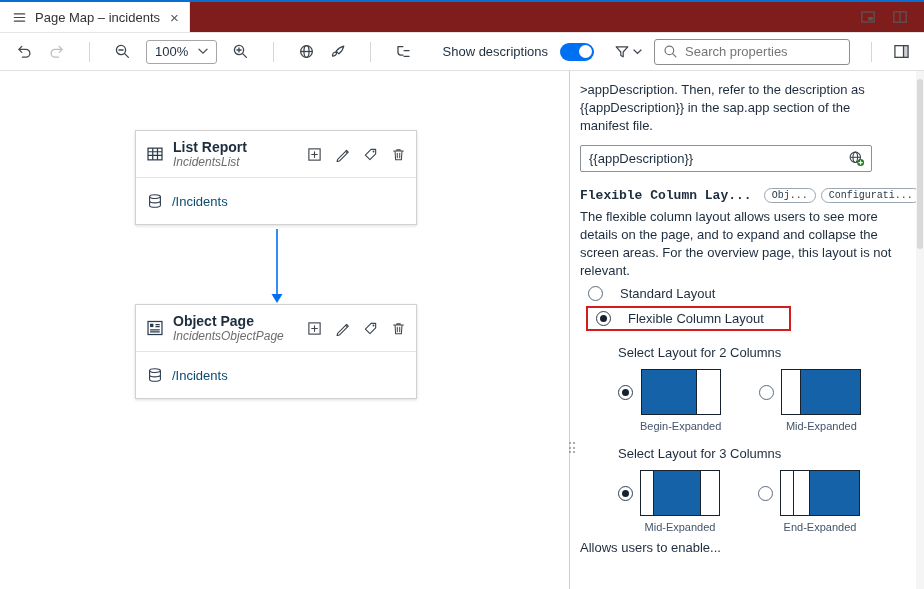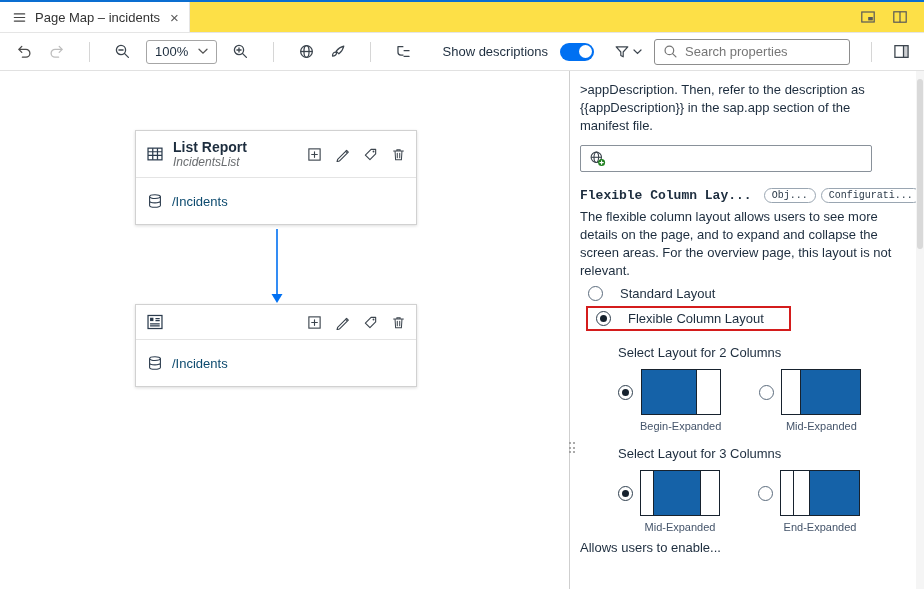--- a/index.html
+++ b/index.html
@@ -1,21 +1,21 @@
 <!DOCTYPE html>
 <html><head>
 <meta charset="utf-8">
 <style>
   * { margin:0; padding:0; box-sizing:border-box; }
   html,body { width:924px; height:589px; overflow:hidden; background:#fff;
     font-family:"Liberation Sans", sans-serif; color:#1d2d3e; }
   svg { display:block; }
 
   
-  .tabbar { height:33px; display:flex; align-items:stretch; background:#fde047;
+  .tabbar { height:33px; display:flex; align-items:stretch; background:#7f1d1d;
     border-top:2px solid #0a6ed1; border-bottom:1px solid #e5e5e5; }
   .tab { display:flex; align-items:center; gap:8px; padding:0 10px 0 12px;
     background:#fff; border-right:1px solid #e5e5e5; font-size:13px; color:#333; cursor:default; }
   .tab .close { font-size:15px; color:#5a5a5a; margin-left:2px; line-height:1; }
   .tab-actions { margin-left:auto; display:flex; align-items:center; gap:16px;
     padding-right:16px; color:#585858; }
 
   
   .toolbar { height:38px; display:flex; align-items:center; background:#fff;
     border-bottom:1px solid #e1e1e1; padding:0 10px 0 16px; }
@@ -256,20 +256,24 @@
 
     <div class="card" style="top:233px;">
       <div class="card-head">
         <span>
           <svg width="18" height="18" viewBox="0 0 16 16">
               <rect x="1.8" y="2.2" width="12.4" height="11.6" fill="none" stroke="#2b3b4d" stroke-width="1.1"></rect>
               <rect x="3.6" y="4.2" width="3" height="3" fill="#2b3b4d"></rect>
               <path d="M8.4 5h3.8M8.4 6.8h3.8M3.6 9.6h8.6M3.6 11.4h8.6" stroke="#2b3b4d" stroke-width="1.1"></path>
             </svg>
         </span>
+        <div class="card-titles">
+          <div class="card-title">Object Page</div>
+          <div class="card-sub">IncidentsObjectPage</div>
+        </div>
         <div class="card-actions">
           <span>
             <svg width="15" height="15" viewBox="0 0 16 16">
                 <rect x="2" y="2" width="12" height="12" fill="none" stroke="currentColor" stroke-width="1.2"></rect>
                 <path d="M8 5v6M5 8h6" stroke="currentColor" stroke-width="1.2" stroke-linecap="round"></path>
               </svg>
           </span>
           <span>
             <svg width="15" height="15" viewBox="0 0 16 16">
                 <path d="M2.8 13.2l-.6 2.4 2.4-.6 9.6-9.6-1.8-1.8zM10.9 4.1l1.8 1.8" fill="none" stroke="currentColor" stroke-width="1.2" stroke-linejoin="round"></path>
@@ -307,20 +311,21 @@
       <i></i>
       <i></i>
       <i></i>
   </div>
 
   <div class="panel">
 
     <p class="desc">&gt;appDescription. Then, refer to the description as {{appDescription}} in the sap.app section of the manifest file.</p>
 
     <div class="value-input">
+      <input value="{{appDescription}}" style="">
       <span>
         <svg width="17" height="17" viewBox="0 0 17 17">
             <circle cx="7.3" cy="7.3" r="5.2" fill="none" stroke="#3c454e" stroke-width="1.1"></circle>
             <ellipse cx="7.3" cy="7.3" rx="2.3" ry="5.2" fill="none" stroke="#3c454e" stroke-width="1.1"></ellipse>
             <path d="M2.1 7.3h10.4" stroke="#3c454e" stroke-width="1.1"></path>
             <circle cx="12.6" cy="12.6" r="3.5" fill="#1e7f1e"></circle>
             <path d="M12.6 10.9v3.4M10.9 12.6h3.4" stroke="#fff" stroke-width="1.1" stroke-linecap="round"></path>
           </svg>
       </span>
     </div>

